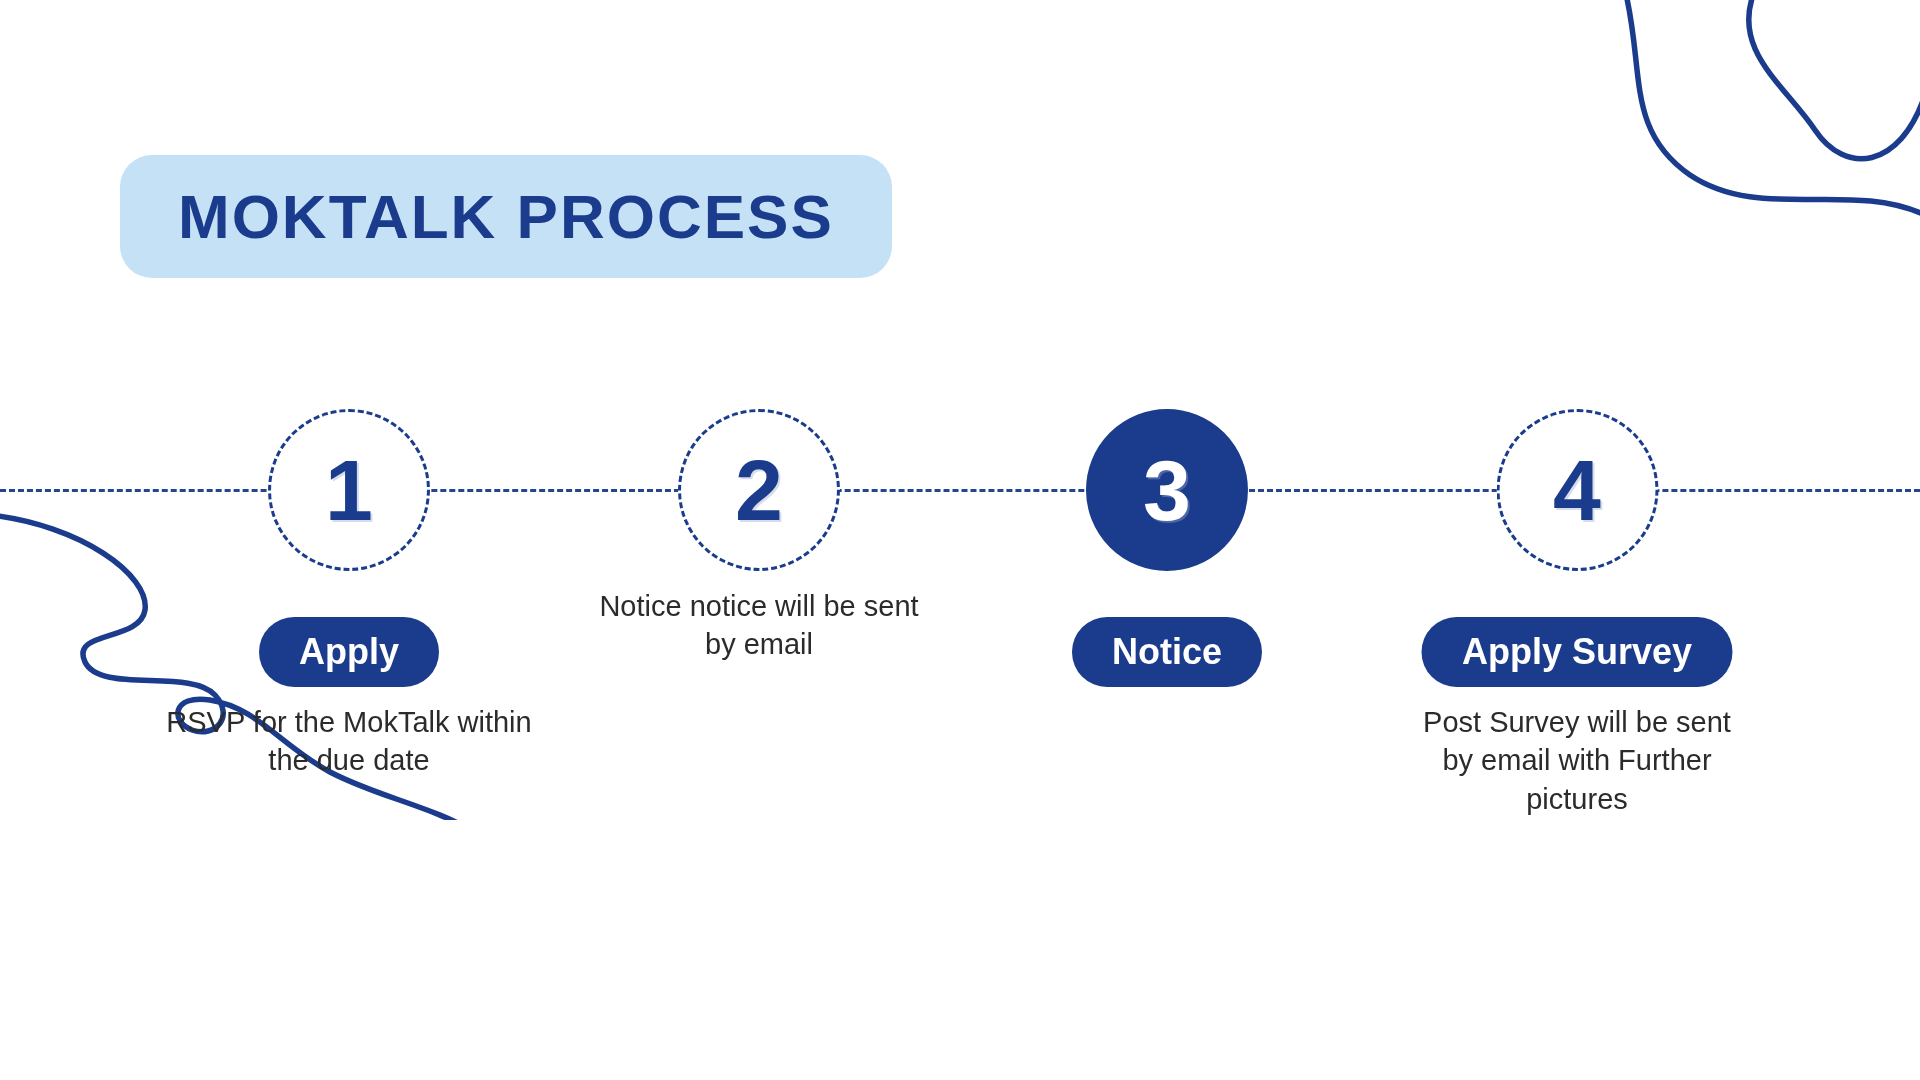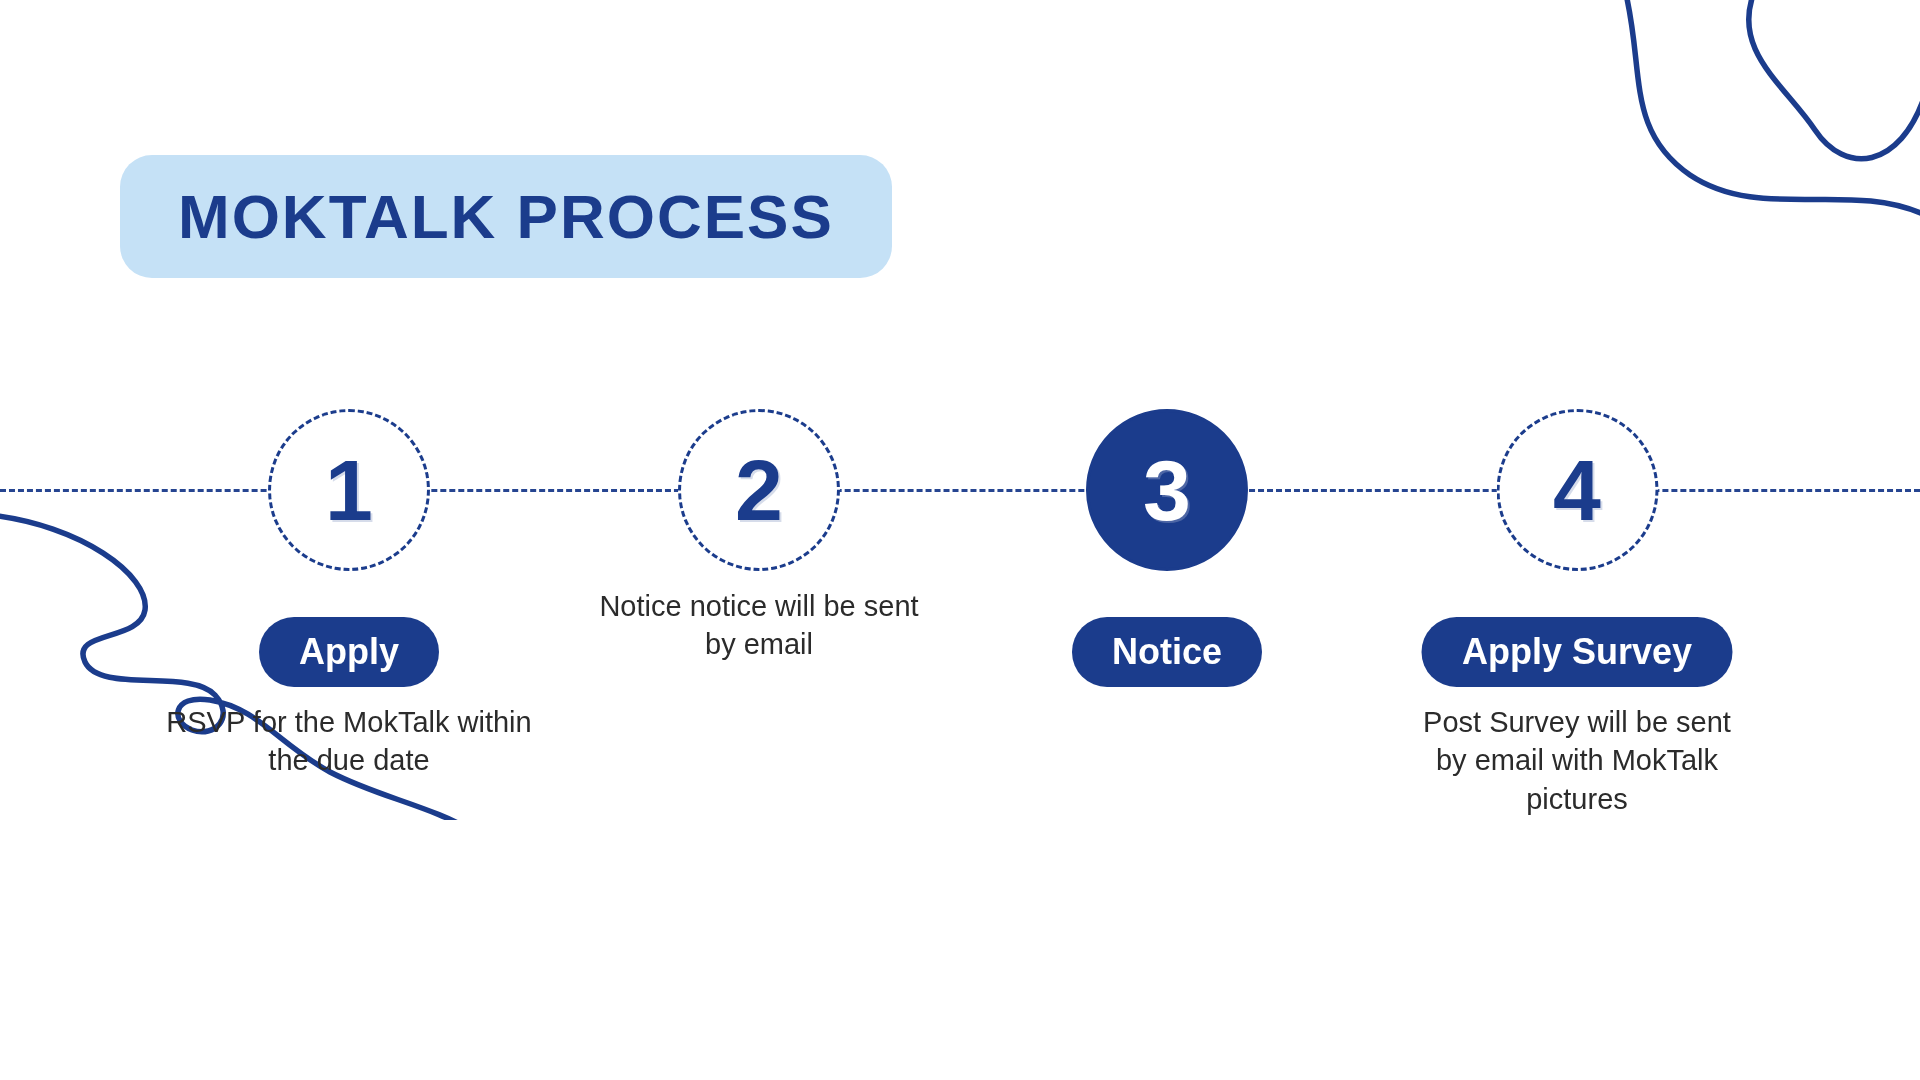--- a/index.html
+++ b/index.html
@@ -162,17 +162,17 @@
       </div>
       <div class="pill">Notice</div>
 
     </div>
 
     <div class="step s4">
       <div class="circle">
         <span>4</span>
       </div>
       <div class="pill">Apply Survey</div>
-      <div class="desc">Post Survey will be sent by email with MokTalk pictures</div>
+      <div class="desc">Post Survey will be sent by email with Further pictures</div>
     </div>
 
   </div>
 </div>
 
 </body></html>

